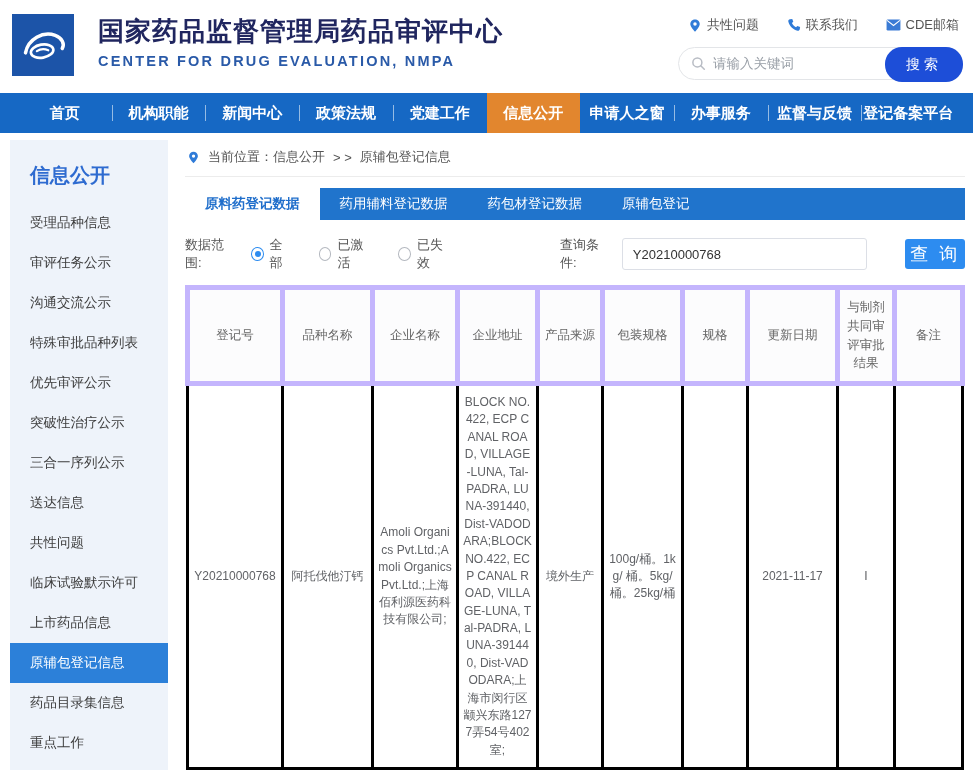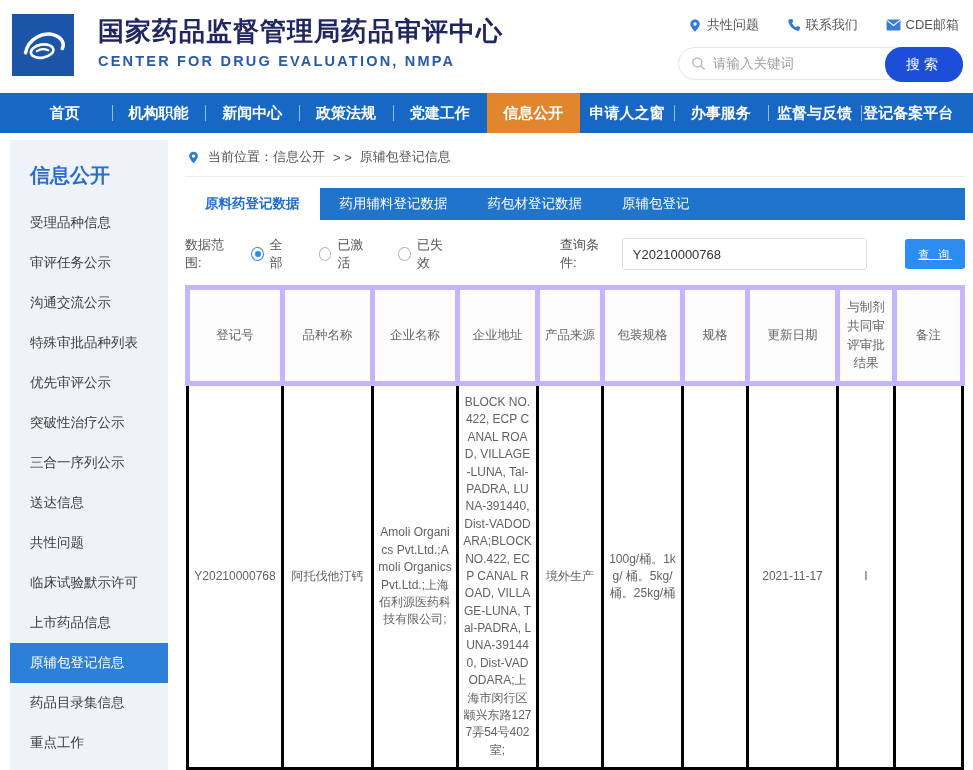--- a/index.html
+++ b/index.html
@@ -45,21 +45,21 @@
 
   
   .filter-row { display:flex; align-items:center; margin-top:16px; font-size:13px; color:#555; }
   .radio-group { display:flex; align-items:center; gap:26px; margin-left:14px; }
   .radio-opt { display:flex; align-items:center; gap:6px; cursor:pointer; }
   .radio-dot { width:14px; height:14px; border:1px solid #b5b9c0; border-radius:50%; background:#fff; position:relative; }
   .radio-opt.checked .radio-dot { border-color:#2d8cf0; }
   .radio-opt.checked .radio-dot::after { content:""; position:absolute; left:3px; top:3px; width:6px; height:6px; border-radius:50%; background:#2d8cf0; }
   .query-label { margin-left:108px; }
   .query-input { margin-left:10px; width:262px; height:32px; border:1px solid #dcdfe6; border-radius:3px; padding:0 10px; font-size:13px; color:#333; outline:none; font-family:inherit; }
-  .search-query-btn { margin-left:38px; width:64px; height:30px; background:#2d8cf0; border:none; border-radius:3px; color:#fff; font-size:11px; letter-spacing:3px; cursor:pointer; font-family:inherit;text-decoration:underline; }
+  .search-query-btn { margin-left:38px; width:64px; height:30px; background:#2d8cf0; border:none; border-radius:3px; color:#fff; font-size:18px; letter-spacing:3px; cursor:pointer; font-family:inherit; }
 
   
   table.data-table { margin-top:13px; width:775px; border-collapse:collapse; table-layout:fixed; }
   .data-table th { background:#fcfcfd; color:#666; font-weight:normal; font-size:12.5px; border:5px solid #c4b5fd; padding:8px 3px; line-height:1.5; }
   .data-table td { color:#606266; font-size:12px; border:3px solid #000000; padding:8px 4px; text-align:center; vertical-align:middle; line-height:1.45; word-break:break-all; }
 
   
   .pagination { display:flex; align-items:center; margin-top:12px; font-size:12.5px; color:#606266; gap:9px; }
   .pg-btn { height:28px; min-width:56px; display:flex; align-items:center; justify-content:center; background:#f4f4f5; color:#c0c4cc; border-radius:3px; padding:0 8px; cursor:default; }
   .pg-page { height:28px; width:30px; display:flex; align-items:center; justify-content:center; background:#2d78d8; color:#fff; border-radius:3px; cursor:pointer; }

